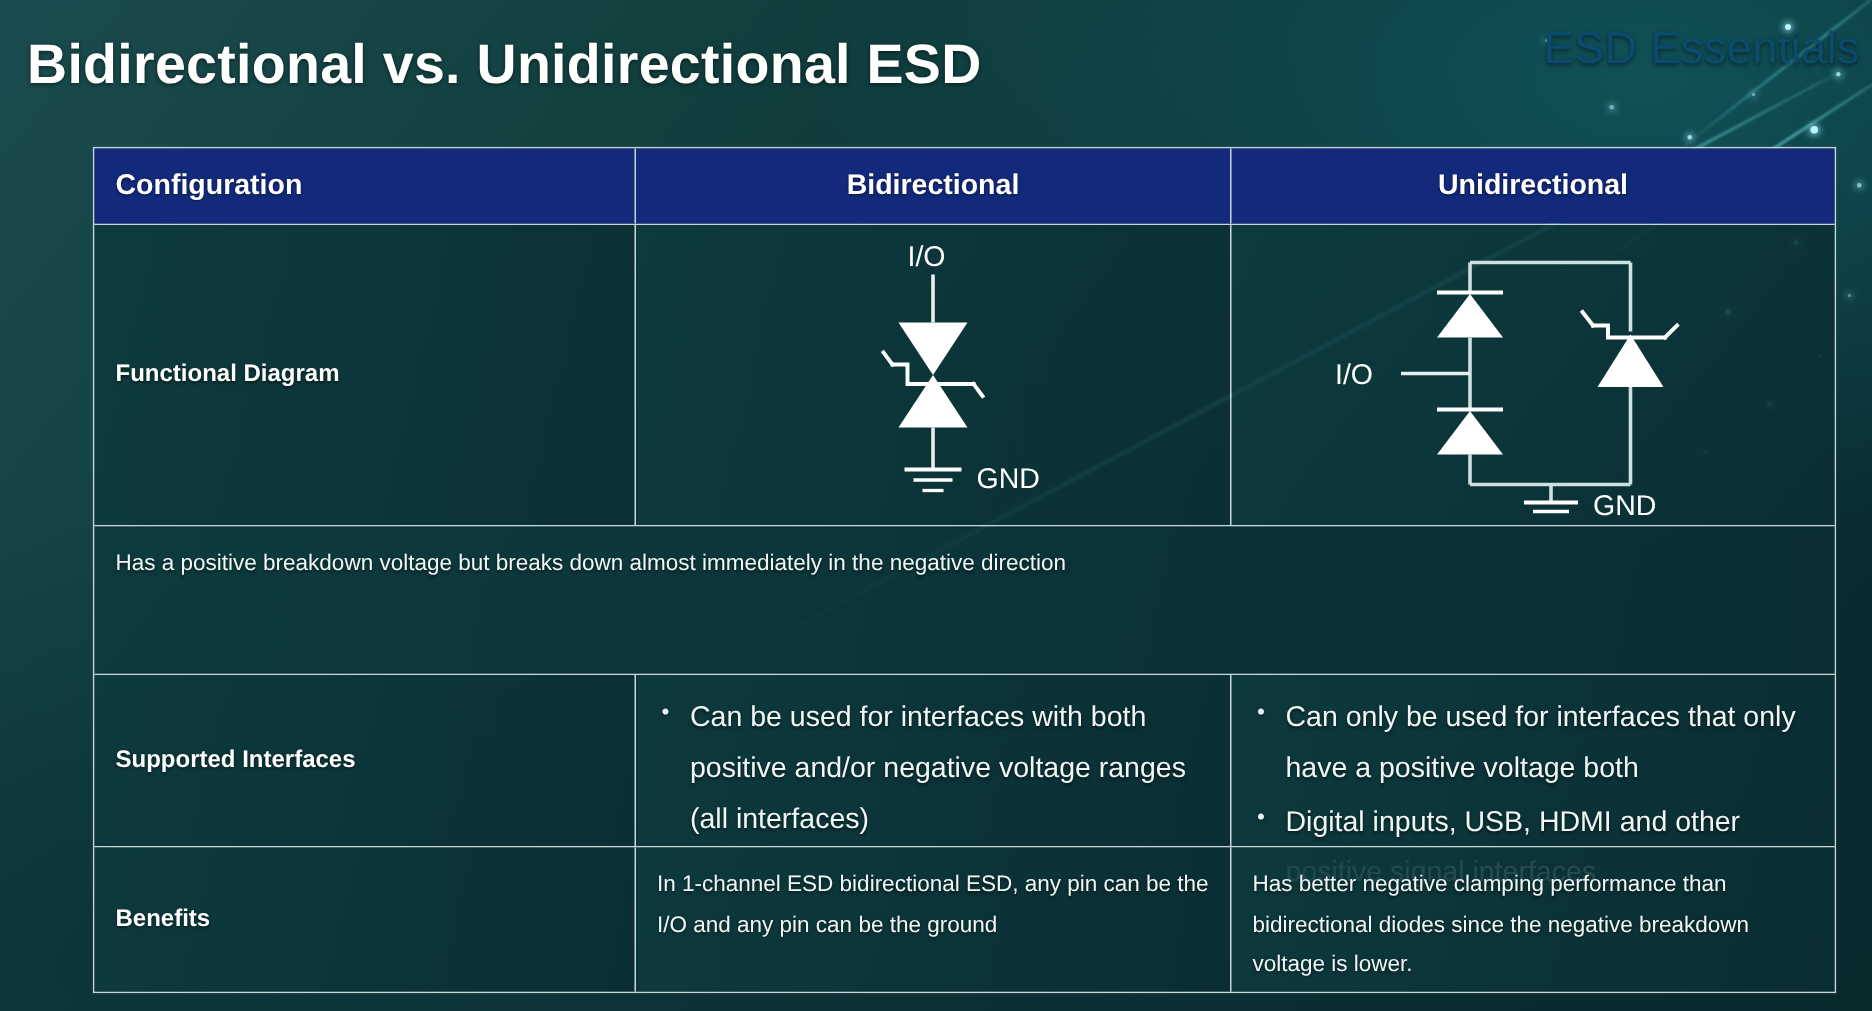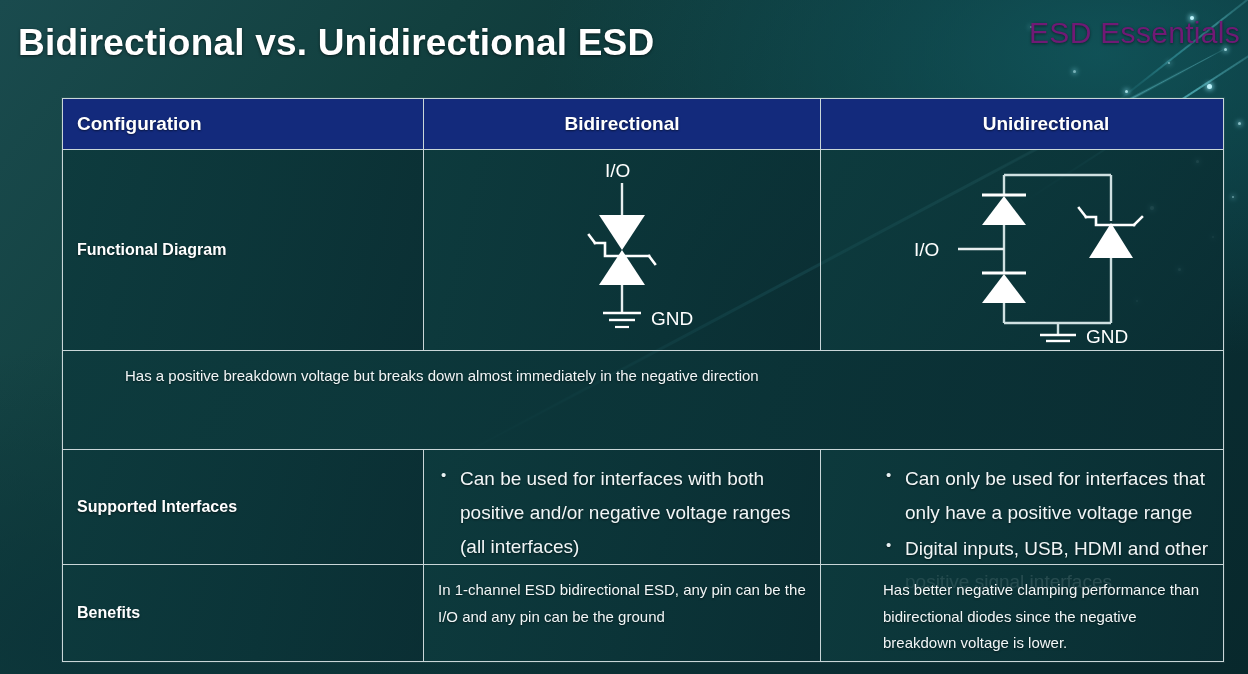--- a/index.html
+++ b/index.html
@@ -30,42 +30,42 @@
 
   
   #title {
     position:absolute; left:18px; top:22px;
     font-size:37px; font-weight:700; color:#ffffff; letter-spacing:.2px;
     text-shadow: 0 1px 3px rgba(0,0,0,.55);
     white-space:nowrap;
   }
   #kicker {
     position:absolute; right:8px; top:16px;
-    font-size:30px; font-weight:400; color:#701a75; letter-spacing:.3px;
+    font-size:30px; font-weight:400; color:#0c4a6e; letter-spacing:.3px;
     text-shadow: 0 1px 3px rgba(0,0,0,.5);
     white-space:nowrap;
     margin-left:40px;
   }
 
   
   #table {
     position:absolute; left:62px; top:98px; width:1162px; height:564px;
     border:1.5px solid #c9d6d8;
     display:flex; flex-direction:column;
     box-shadow:0 0 0 1px rgba(255,255,255,.06);
   }
   .row { display:flex; width:100%; border-top:1.5px solid #c9d6d8; }
   .row:first-child { border-top:none; }
 
   .cell { position:relative; border-left:1.5px solid #c9d6d8; }
   .cell:first-child { border-left:none; }
 
   .c-label { width:360px; flex:0 0 360px; }
   .c-bi    { width:397px; flex:0 0 397px; }
-  .c-uni   { flex:1 1 auto;padding-left:48px; }
+  .c-uni   { flex:1 1 auto; }
 
   
   .row-head { height:50px; }
   .row-head .cell {
     background:#132a7c;
     display:flex; align-items:center;
     color:#ffffff; font-size:19px; font-weight:bold;
     text-shadow:0 1px 2px rgba(0,0,0,.5);
   }
   .row-head .c-label { padding-left:14px; justify-content:flex-start; }
@@ -219,21 +219,21 @@
     <div class="cell c-label">
       <div class="rowlabel">Supported Interfaces</div>
     </div>
     <div class="cell c-bi">
       <ul class="bullets">
         <li>Can be used for interfaces with both positive and/or negative voltage ranges (all interfaces)</li>
       </ul>
     </div>
     <div class="cell c-uni">
       <ul class="bullets">
-        <li>Can only be used for interfaces that only have a positive voltage range</li>
+        <li>Can only be used for interfaces that only have a positive voltage both</li>
         <li>Digital inputs, USB, HDMI and other positive signal interfaces</li>
       </ul>
     </div>
   </div>
 
   <div class="row row-body r-ben">
     <div class="cell c-label">
       <div class="rowlabel">Benefits</div>
     </div>
     <div class="cell c-bi">

